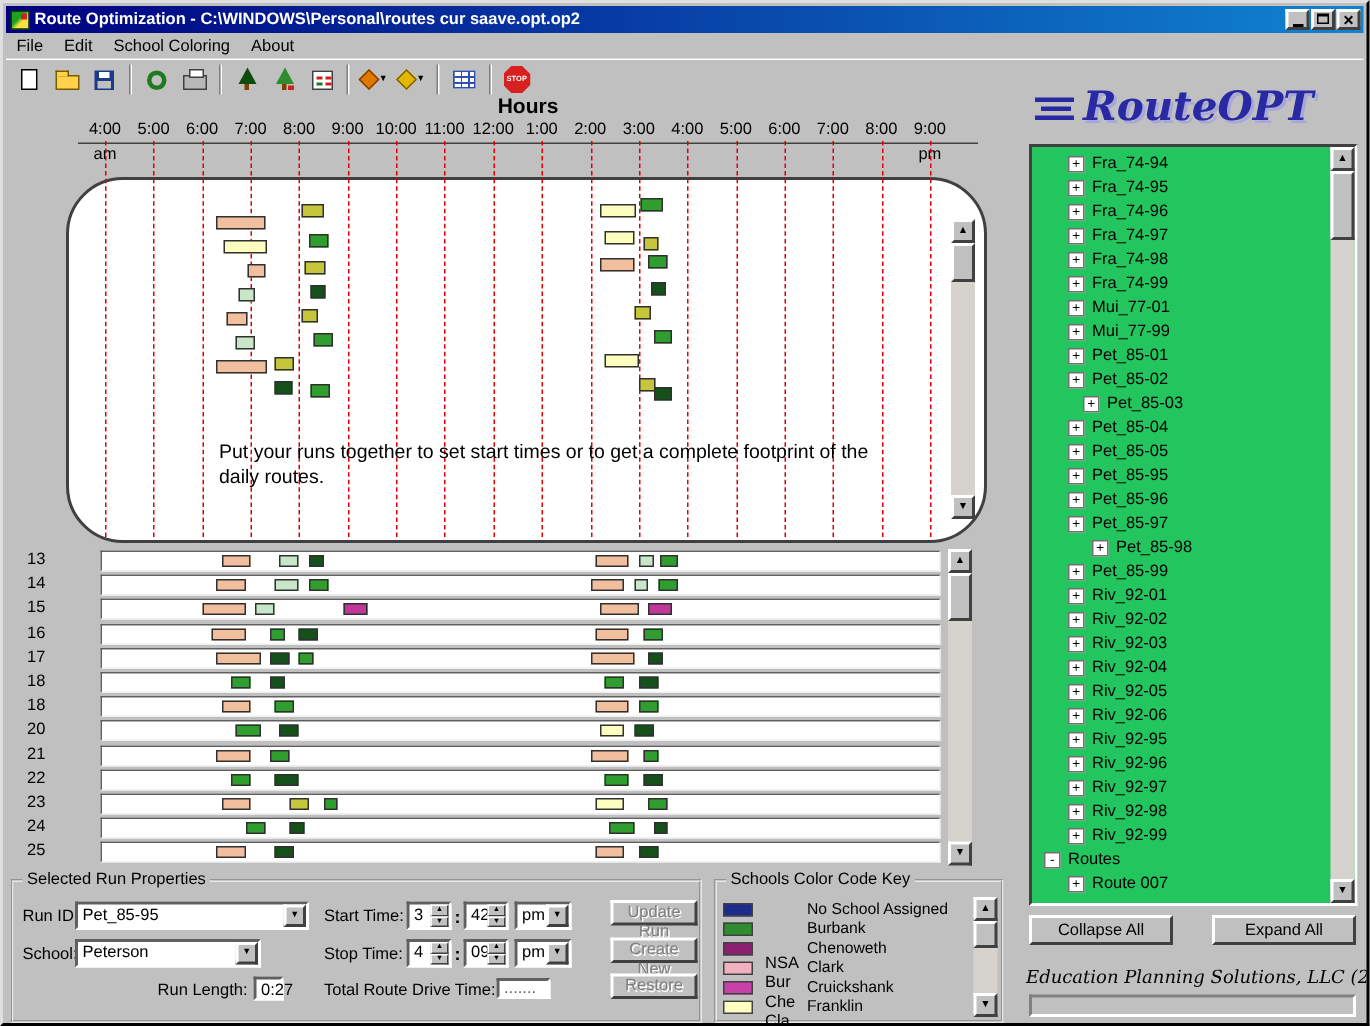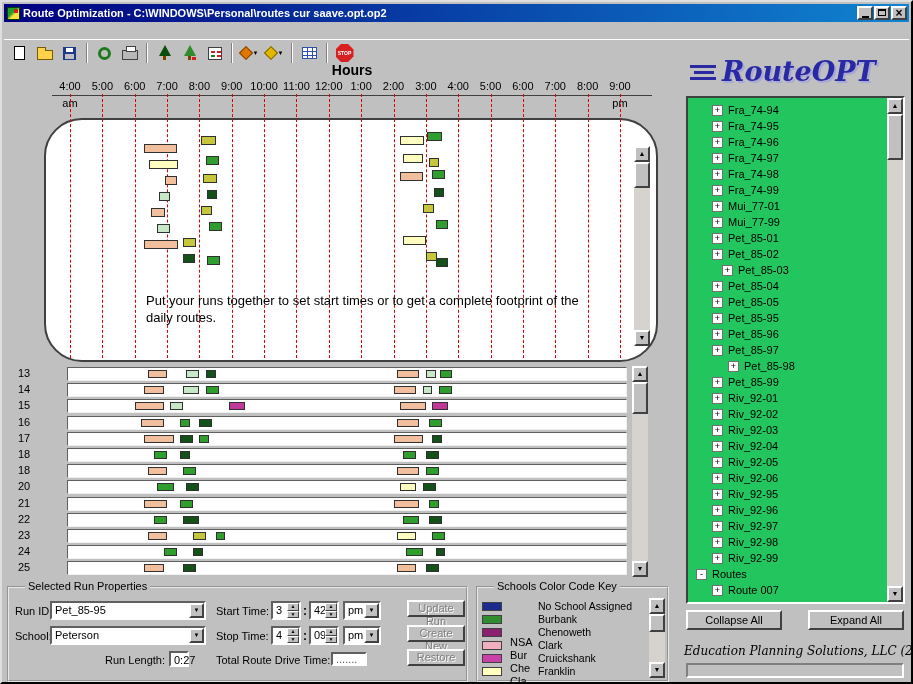--- a/index.html
+++ b/index.html
@@ -73,21 +73,21 @@
   .sb-thumb{position:absolute;left:0;width:16px;background:#c0c0c0;border:2px solid;border-color:#fff #404040 #404040 #fff;}
   
   .runs-grid{position:absolute;left:0;top:364px;width:660px;}
   .grid-row{position:relative;height:16.2px;}
   .row-num{position:absolute;left:16px;width:22px;top:1px;font-size:11px;}
   .row-track{position:absolute;left:65px;top:1px;width:560px;height:14px;background:#fff;
              border:1px solid;border-color:#606060 #f0f0f0 #f0f0f0 #606060;}
   .seg{position:absolute;top:2px;height:8px;border:1px solid #303030;}
   
   .groupbox{position:absolute;border:2px groove #e8e8e8;}
-  .legend{position:absolute;top:-8px;left:16px;background:#c0c0c0;padding:0 3px;font-size:11px;white-space:nowrap;}
+  .legend{position:absolute;top:-8px;left:6px;background:#c0c0c0;padding:0 3px;font-size:11px;white-space:nowrap;}
   .lbl{position:absolute;font-size:11px;white-space:nowrap;}
   .combo{position:absolute;height:19px;background:#fff;border:2px solid;border-color:#606060 #fff #fff #606060;}
   .combo .val{position:absolute;left:3px;top:1px;font-size:11px;white-space:nowrap;}
   .combo .dd{position:absolute;right:0;top:0;width:15px;bottom:0;background:#c0c0c0;border:2px solid;
              border-color:#fff #404040 #404040 #fff;font-size:6px;text-align:center;line-height:11px;}
   .spin{position:absolute;height:19px;width:30px;background:#fff;border:2px solid;border-color:#606060 #fff #fff #606060;}
   .spin .val{position:absolute;left:3px;top:1px;font-size:11px;}
   .spin-btns{position:absolute;right:0;top:0;bottom:0;width:12px;display:flex;flex-direction:column;}
   .spin-b{flex:1;background:#c0c0c0;border:1px solid;border-color:#fff #404040 #404040 #fff;font-size:5px;
           line-height:5px;text-align:center;}
@@ -133,20 +133,26 @@
           <span class="glyph-min"></span>
         </div>
       <div class="win-btn">
           <span class="glyph-max"></span>
         </div>
       <div class="win-btn">
           <span class="glyph-close">×</span>
         </div>
     </div>
   </div>
+  <div class="menubar">
+      <div class="menu-item">File</div>
+      <div class="menu-item">Edit</div>
+      <div class="menu-item">School Coloring</div>
+      <div class="menu-item">About</div>
+    </div>
   <div class="toolbar">
       <div class="tb-btn">
         <div class="icon icon-new"></div>
       </div>
       <div class="tb-btn">
         <div class="icon icon-open"></div>
       </div>
       <div class="tb-btn">
         <div class="icon icon-save"></div>
       </div>
@@ -420,21 +426,21 @@
           <span class="spin-b">▼</span>
         </span>
     </div>
     <div class="combo" style="left:334px;top:13px;width:38px">
       <span class="val">pm</span>
       <span class="dd">▼</span>
     </div>
     <div class="btn95 disabled" style="left:398px;top:12px;width:58px;height:17px;line-height:13px">Update Run</div>
 
     <div class="lbl" style="left:6px;top:42px">School:</div>
-    <div class="combo" style="left:41px;top:38px;width:156px">
+    <div class="combo" style="left:41px;top:38px;width:124px">
       <span class="val">Peterson</span>
       <span class="dd">▼</span>
     </div>
     <div class="lbl" style="left:207px;top:42px">Stop Time:</div>
     <div class="spin" style="left:262px;top:38px">
       <span class="val">4</span>
       <span class="spin-btns">
           <span class="spin-b">▲</span>
           <span class="spin-b">▼</span>
         </span>

